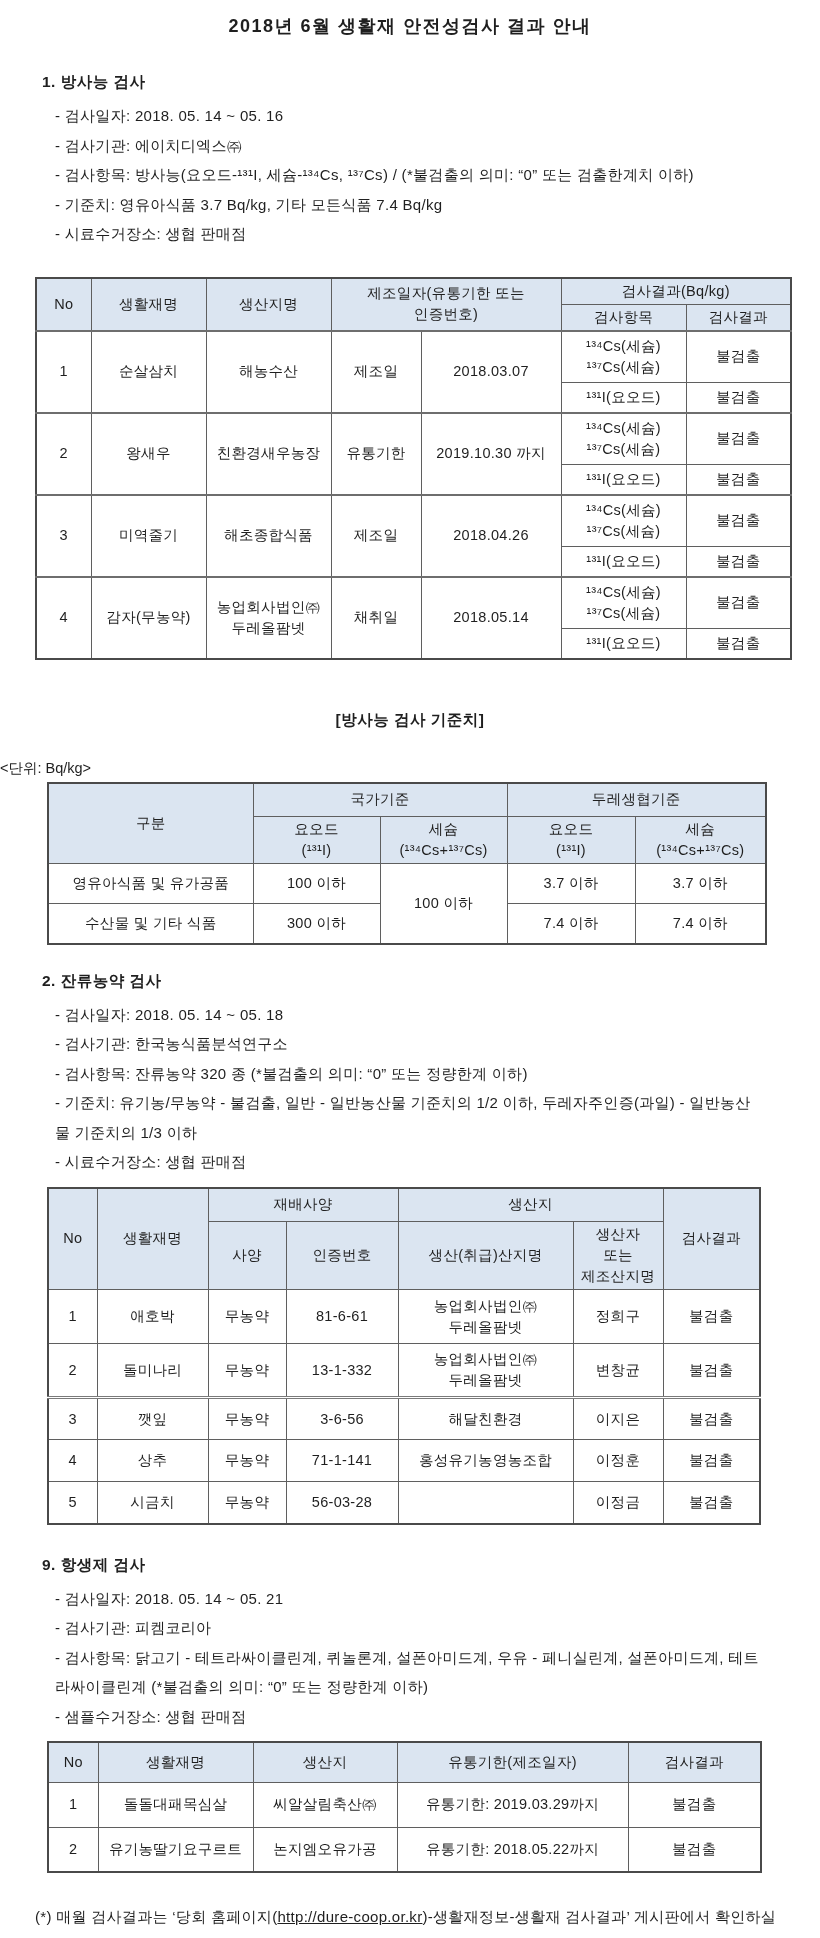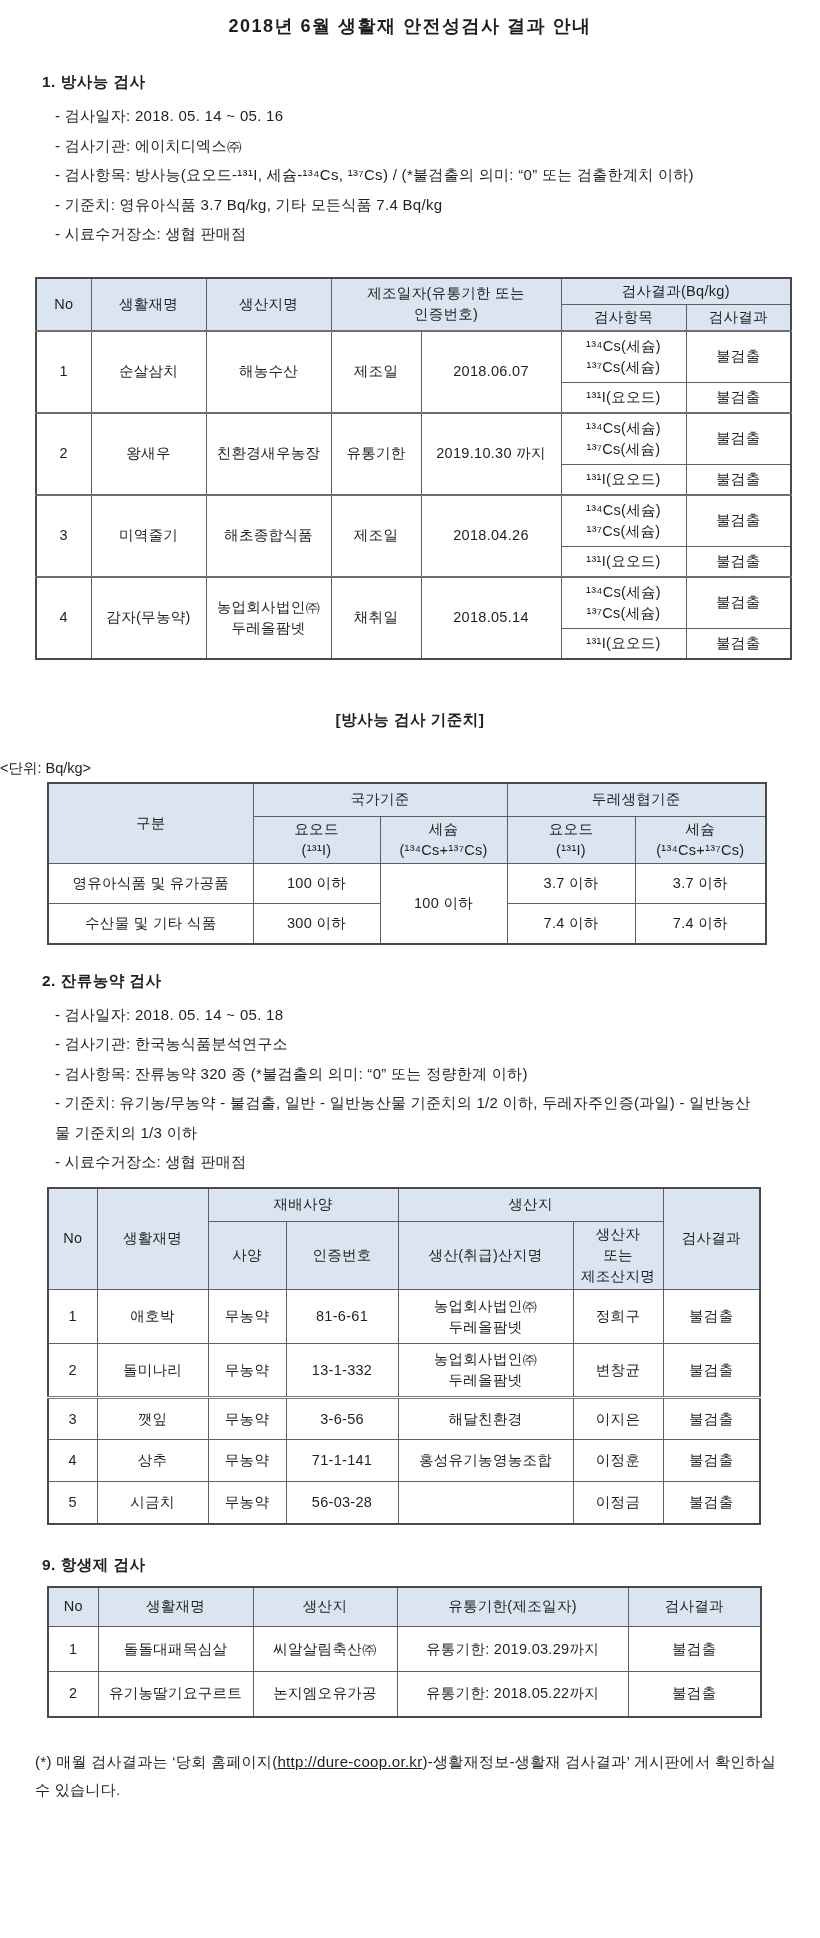--- a/index.html
+++ b/index.html
@@ -101,21 +101,21 @@
         <th>검사항목</th>
         <th>검사결과</th>
       </tr>
     </thead>
     <tbody class="group">
       <tr class="rowA">
         <td rowspan="2">1</td>
         <td rowspan="2">순살삼치</td>
         <td rowspan="2">해농수산</td>
         <td rowspan="2">제조일</td>
-        <td rowspan="2">2018.06.07</td>
+        <td rowspan="2">2018.03.07</td>
         <td>¹³⁴Cs(세슘)
 ¹³⁷Cs(세슘)</td>
         <td>불검출</td>
       </tr>
       <tr class="rowB">
         <td>¹³¹I(요오드)</td>
         <td>불검출</td>
       </tr>
     </tbody>
     <tbody class="group">
@@ -295,20 +295,26 @@
         <td>무농약</td>
         <td>56-03-28</td>
         <td></td>
         <td>이정금</td>
         <td>불검출</td>
       </tr>
     </tbody>
   </table>
 
   <h2 class="sec-heading" id="sec3-heading">9. 항생제 검사</h2>
+  <div class="bullets">
+    <p>- 검사일자: 2018. 05. 14 ~ 05. 21</p>
+    <p>- 검사기관: 피켐코리아</p>
+    <p>- 검사항목: 닭고기 - 테트라싸이클린계, 퀴놀론계, 설폰아미드계, 우유 - 페니실린계, 설폰아미드계, 테트라싸이클린계 (*불검출의 의미: “0” 또는 정량한계 이하)</p>
+    <p>- 샘플수거장소: 생협 판매점</p>
+  </div>
 
   <table id="antibiotic-table">
     <colgroup>
       <col style="width:50px">
         <col style="width:155px">
         <col style="width:144px">
         <col style="width:231px">
         <col style="width:133px">
     </colgroup>
     <thead>

